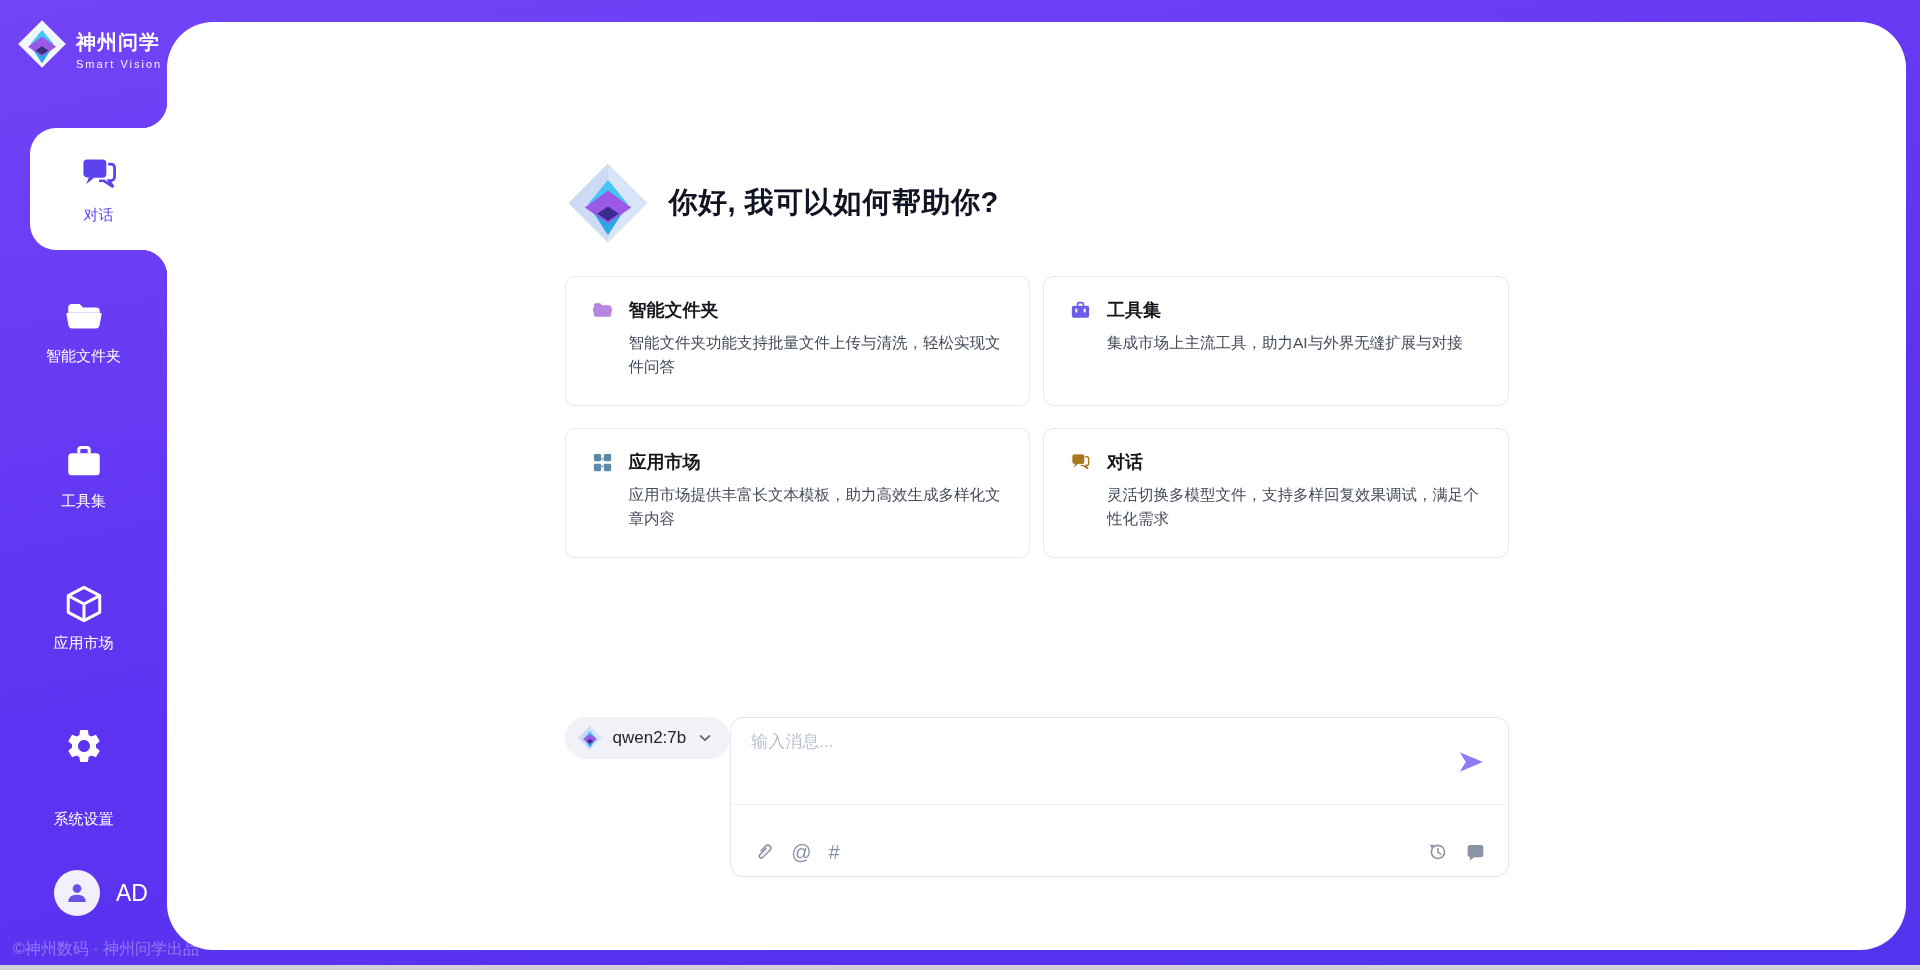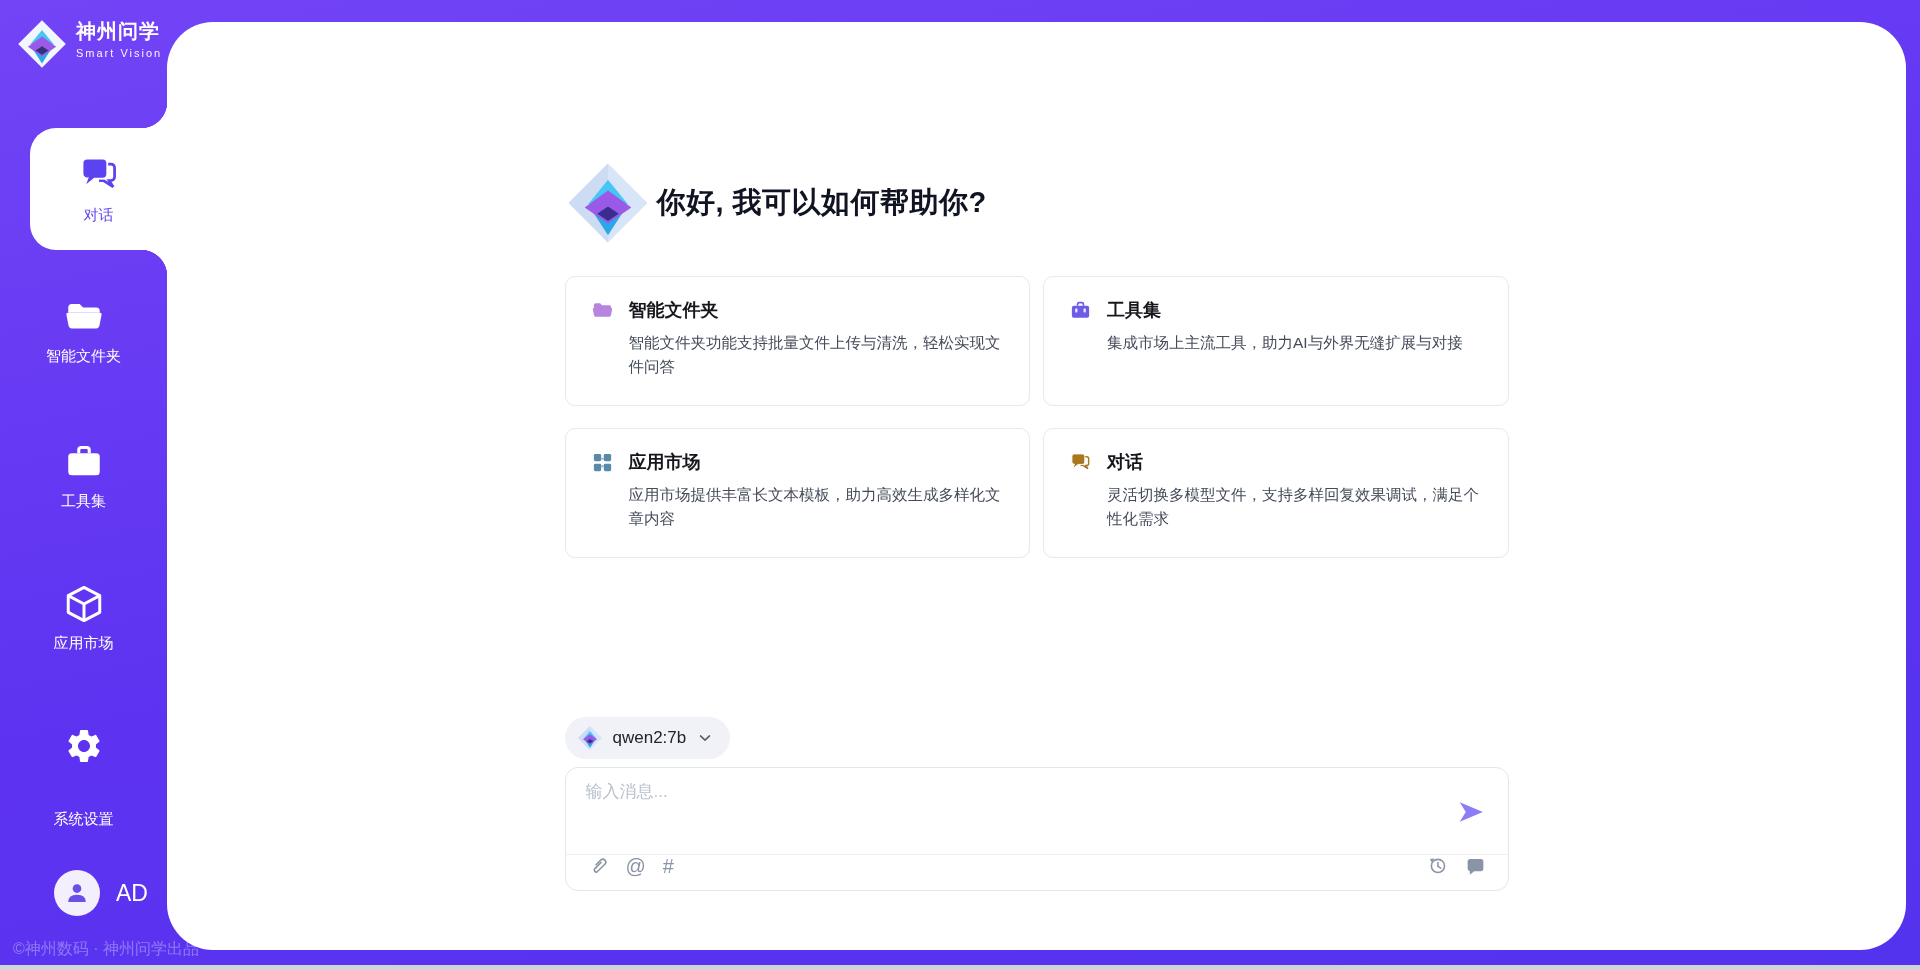--- a/index.html
+++ b/index.html
@@ -9,21 +9,21 @@
   
   .bottom-edge { position:absolute; left:0; right:0; bottom:0; height:5px; background:#d2d2d8; z-index:50; }
 
   
   .panel { position:absolute; left:167px; top:22px; right:14px; bottom:20px;
            background:#ffffff; border-radius:46px; z-index:2;
            display:flex; flex-direction:column; align-items:center; }
 
   
   .sidebar { position:absolute; left:0; top:0; width:167px; height:100%; z-index:3; }
-  .brand { position:absolute; top:18px; left:16px; display:flex; align-items:flex-start; gap:8px; }
+  .brand { position:absolute; top:18px; left:16px; display:flex; align-items:flex-end; gap:8px; }
   .brand svg { width:52px; height:52px; }
   .brand-text { color:#fff; }
   .brand-name { font-size:20px; font-weight:700; letter-spacing:1px; }
   .brand-sub { font-size:11px; letter-spacing:2px; margin-top:2px; opacity:.95; }
 
   .nav-tab-active { position:absolute; left:30px; top:128px; width:137px; height:122px;
     background:#fff; border-radius:26px 0 0 26px;
     display:flex; flex-direction:column; align-items:center; justify-content:center; gap:9px; }
   .nav-tab-active::before, .nav-tab-active::after {
     content:""; position:absolute; right:0; width:26px; height:26px; }
@@ -41,41 +41,41 @@
   .user-row { position:absolute; left:54px; top:870px; display:flex; align-items:center; gap:16px; }
   .avatar { width:46px; height:46px; border-radius:50%; background:#f3effc;
     display:flex; align-items:center; justify-content:center; }
   .avatar svg { width:28px; height:28px; color:#6b50e8; }
   .user-name { color:#fff; font-size:23px; }
 
   .sidebar-footer { position:absolute; left:13px; bottom:10px; font-size:16px;
     color:rgba(255,255,255,.33); white-space:nowrap; }
 
   
-  .greeting { margin-top:138px; width:944px; display:flex; align-items:center; gap:6px; }
+  .greeting { margin-top:138px; width:944px; display:flex; align-items:center; gap:18px; }
   .greeting svg { width:86px; height:86px; }
   .greeting-title { font-size:29px; font-weight:700; color:#101321; letter-spacing:.5px; }
 
   .cards { margin-top:30px; width:944px; display:grid; grid-template-columns:1fr 1fr;
     column-gap:13px; row-gap:22px; }
   .card { border:1px solid #e7e9ef; border-radius:10px; min-height:130px; padding:21px 25px;
     background:#fff; cursor:pointer; }
   .card-head { display:flex; align-items:center; gap:15px; }
   .card-icon { width:23px; height:23px; flex:0 0 auto; }
   .card-title { font-size:18px; font-weight:700; color:#15171c; }
   .card-desc { margin-top:9px; margin-left:38px; font-size:15.5px; color:#444b59; line-height:1.58; }
 
-  .composer { margin-top:159px; width:944px; display:flex; flex-direction:column; align-items:flex-start; }
+  .composer { margin-top:159px; width:944px; display:flex; flex-direction:row; align-items:flex-start; }
   .model-pill { display:flex; align-items:center; gap:10px; background:#f0f2f7; border:none;
     border-radius:999px; padding:8px 16px 8px 12px; cursor:pointer; }
   .model-pill .pill-diamond { width:26px; height:26px; }
   .model-name { font-size:17px; color:#23242b; }
   .chevron-down { width:18px; height:18px; color:#555a66; }
 
-  .input-box { position:relative; margin-top:8px; width:944px; height:124px;
+  .input-box { position:relative; margin-top:0; width:944px; height:160px;
     border:1px solid #e3e6ec; border-radius:13px; background:#fff; }
   .input-area { position:absolute; left:20px; top:12px; right:70px; height:72px; border:none; outline:none;
     resize:none; font-size:17px; font-family:"Liberation Sans","DejaVu Sans",sans-serif; color:#30343d; background:transparent; }
   .input-area::placeholder { color:#b9c1cd; }
   .send-btn { position:absolute; right:20px; top:28px; width:34px; height:34px; border:none;
     background:transparent; cursor:pointer; color:#8b7cf8; }
   .send-btn svg { width:30px; height:30px; }
   .input-divider { position:absolute; left:0; right:0; top:86px; height:1px; background:#eef0f4; }
   .input-toolbar { position:absolute; left:22px; right:22px; bottom:14px;
     display:flex; align-items:center; justify-content:space-between; }

